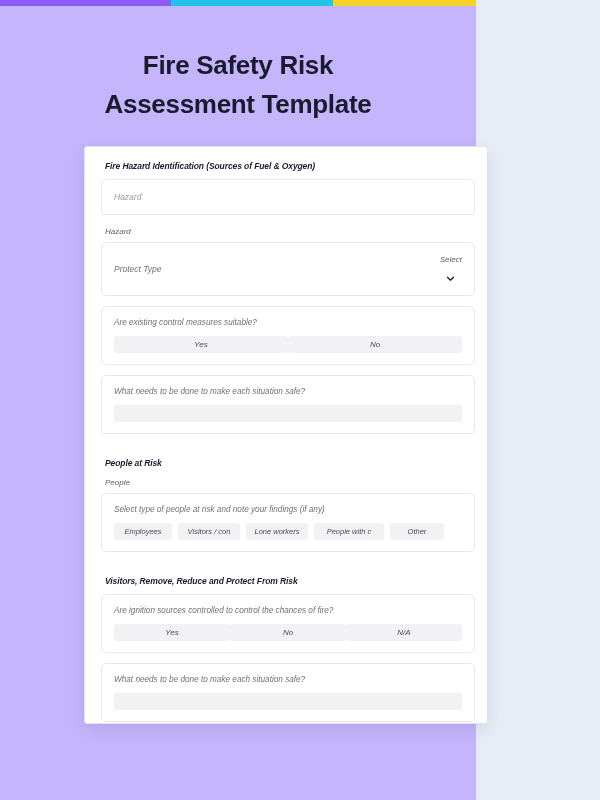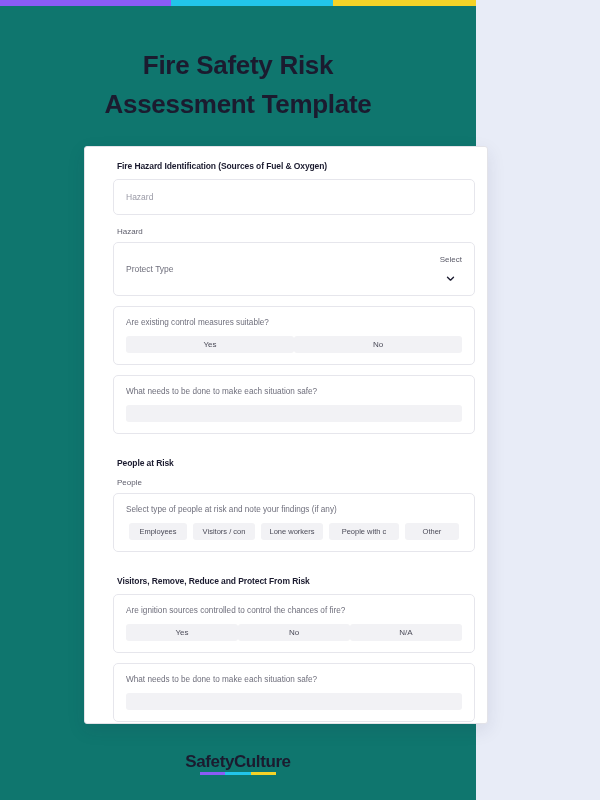--- a/index.html
+++ b/index.html
@@ -5,21 +5,21 @@
   * { box-sizing: border-box; margin: 0; padding: 0; }
   html, body {
     width: 600px; height: 800px;
     background: #e8ecf7;
     font-family: "Liberation Sans", sans-serif;
     overflow: hidden;
   }
   #page {
     position: relative;
     width: 476px; height: 800px;
-    background: #0f766e;
+    background: #c4b5fd;
   }
   
   .topbar { display: flex; width: 100%; height: 6px; }
   .topbar .seg { height: 100%; }
   .seg-purple { flex: 0 0 36%; background: #8b5cf6; }
   .seg-cyan   { flex: 0 0 34%; background: #22c5ea; }
   .seg-yellow { flex: 1 1 auto; background: #f5d327; }
 
   .title-wrap {
     margin-top: 40px;
@@ -39,21 +39,21 @@
     position: absolute;
     left: 84px; top: 146px;
     width: 404px; height: 578px;
     background: #ffffff;
     border: 1px solid #e3e3e8;
     border-radius: 3px;
     box-shadow: 0 6px 18px rgba(40,40,80,0.10);
     overflow: hidden;
     padding: 12px 0 0 0;
   }
-  .doc-inner { padding: 0 0 0 16px; }
+  .doc-inner { padding: 0 0 0 4px; font-style: italic; }
 
   .section-head {
     font-size: 8.5px;
     font-weight: 700;
     color: #1b1b2f;
     padding: 2px 16px 8px 16px;
     letter-spacing: -0.1px;
   }
   .section-head.spaced { padding-top: 14px; }
 
@@ -119,21 +119,21 @@
     justify-content: center;
   }
 
   .input-line {
     background: #f2f2f5;
     border-radius: 3px;
     height: 17px;
     width: 100%;
   }
 
-  .chip-row { display: flex; gap: 6px; overflow: hidden; justify-content: center; }
+  .chip-row { display: flex; gap: 6px; overflow: hidden; }
   .chip {
     background: #f2f2f5;
     border-radius: 3px;
     height: 17px;
     font-size: 7.5px;
     color: #4b4b58;
     display: flex;
     align-items: center;
     justify-content: center;
     padding: 0 7px;
@@ -255,24 +255,14 @@
       </div>
 
       <div class="card tight">
         <div class="q-text">What needs to be done to make each situation safe?</div>
         <div class="input-line"></div>
       </div>
 
     </div>
   </div>
 
-  <div class="footer">
-    <div class="logo">
-      <span>Safety</span><span class="culture">Culture</span>
-      <span class="logo-underline">
-        <i class="lu1"></i>
-          <i class="lu2"></i>
-          <i class="lu3"></i>
-      </span>
-    </div>
-  </div>
 
 </div>
 
 </body></html>

